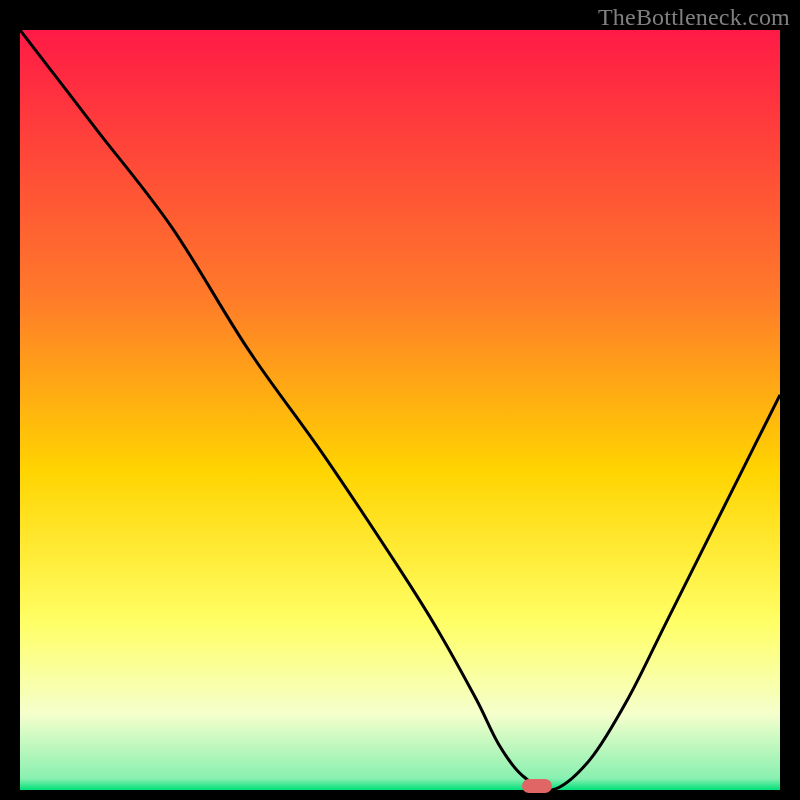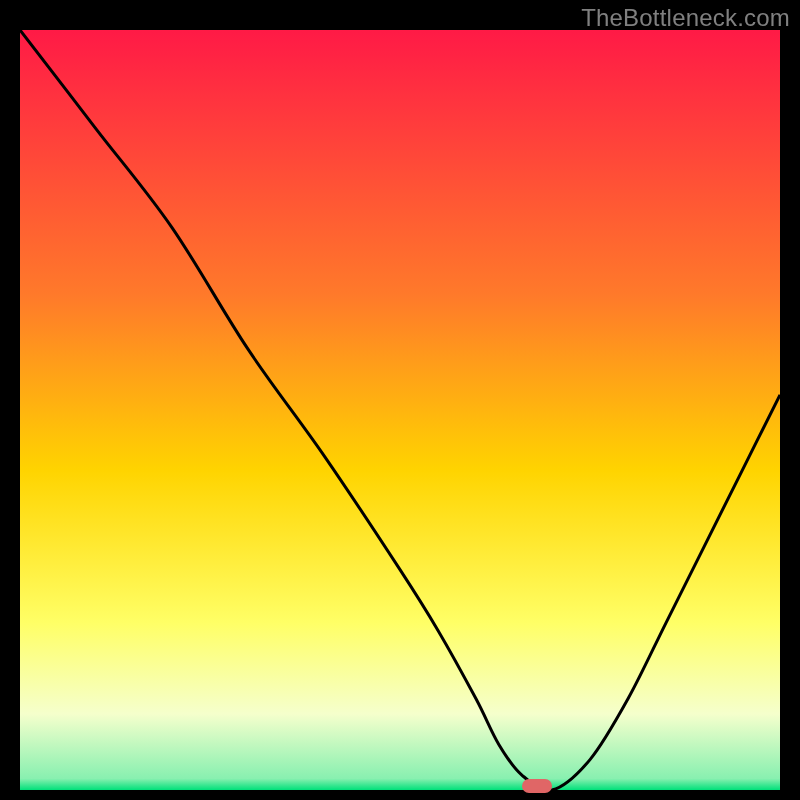--- a/index.html
+++ b/index.html
@@ -7,21 +7,21 @@
   .frame {
     position: relative;
     width: 800px;
     height: 800px;
     background: #000;
   }
   .watermark {
     position: absolute;
     top: 4px;
     right: 10px;
-    font-family: Liberation Sans, sans-serif;
+    font-family: Liberation Serif, serif;
     font-size: 24px;
     color: #808080;
     letter-spacing: 0.2px;
     margin-left: 36px;
   }
   .plot {
     position: absolute;
     left: 20px;
     top: 30px;
     width: 760px;

